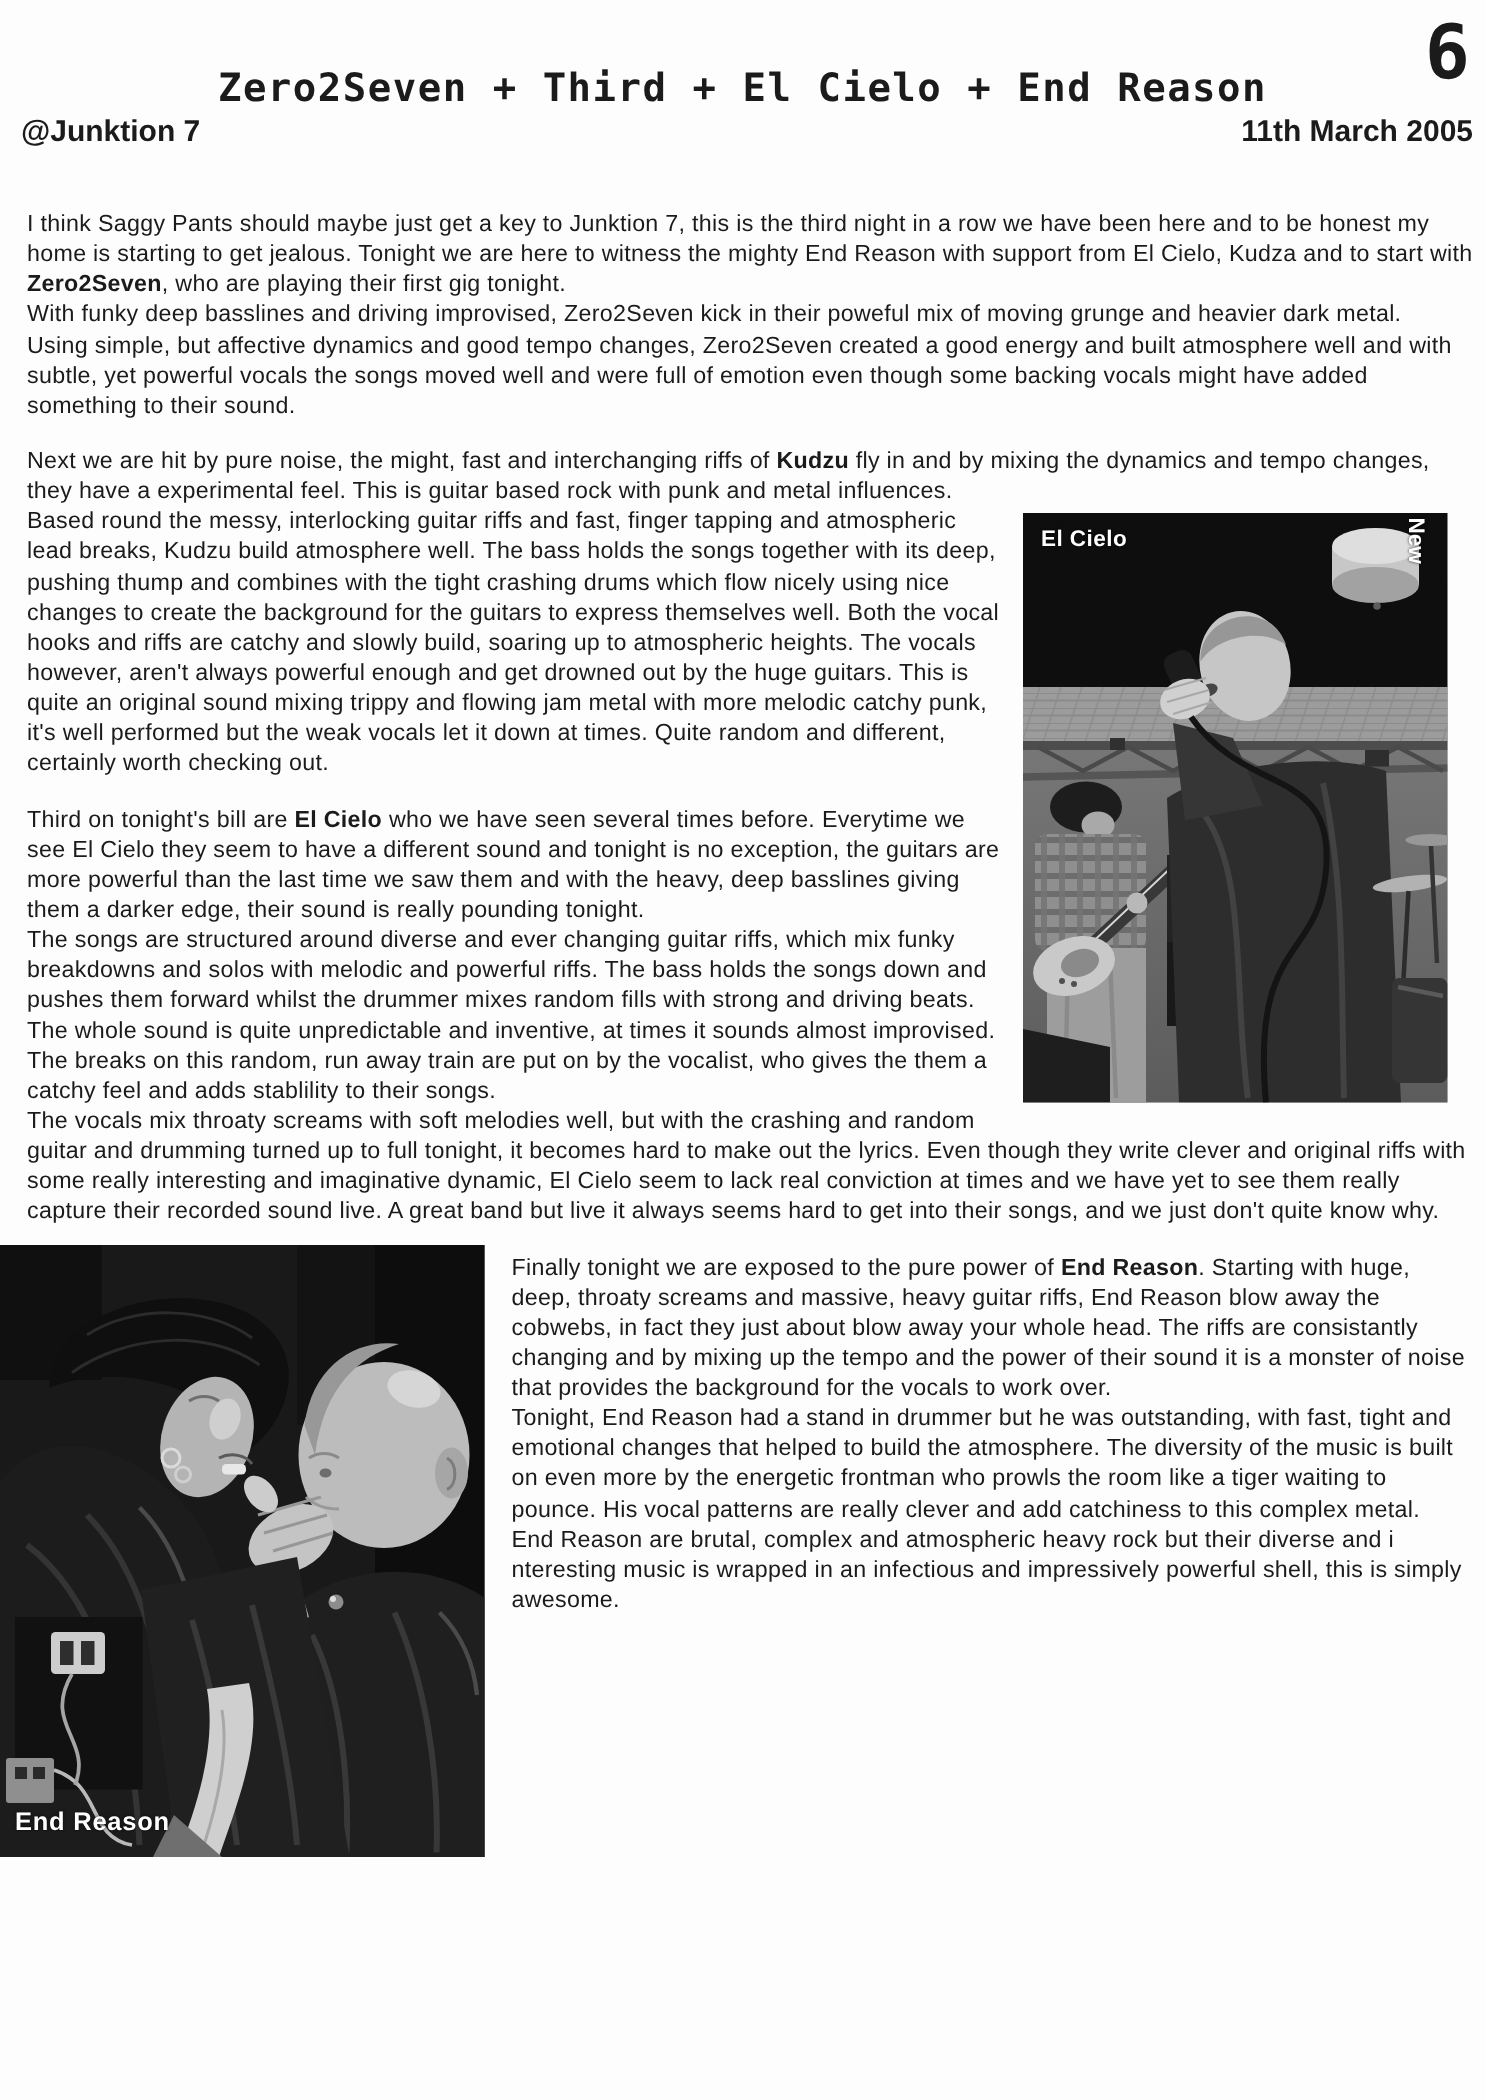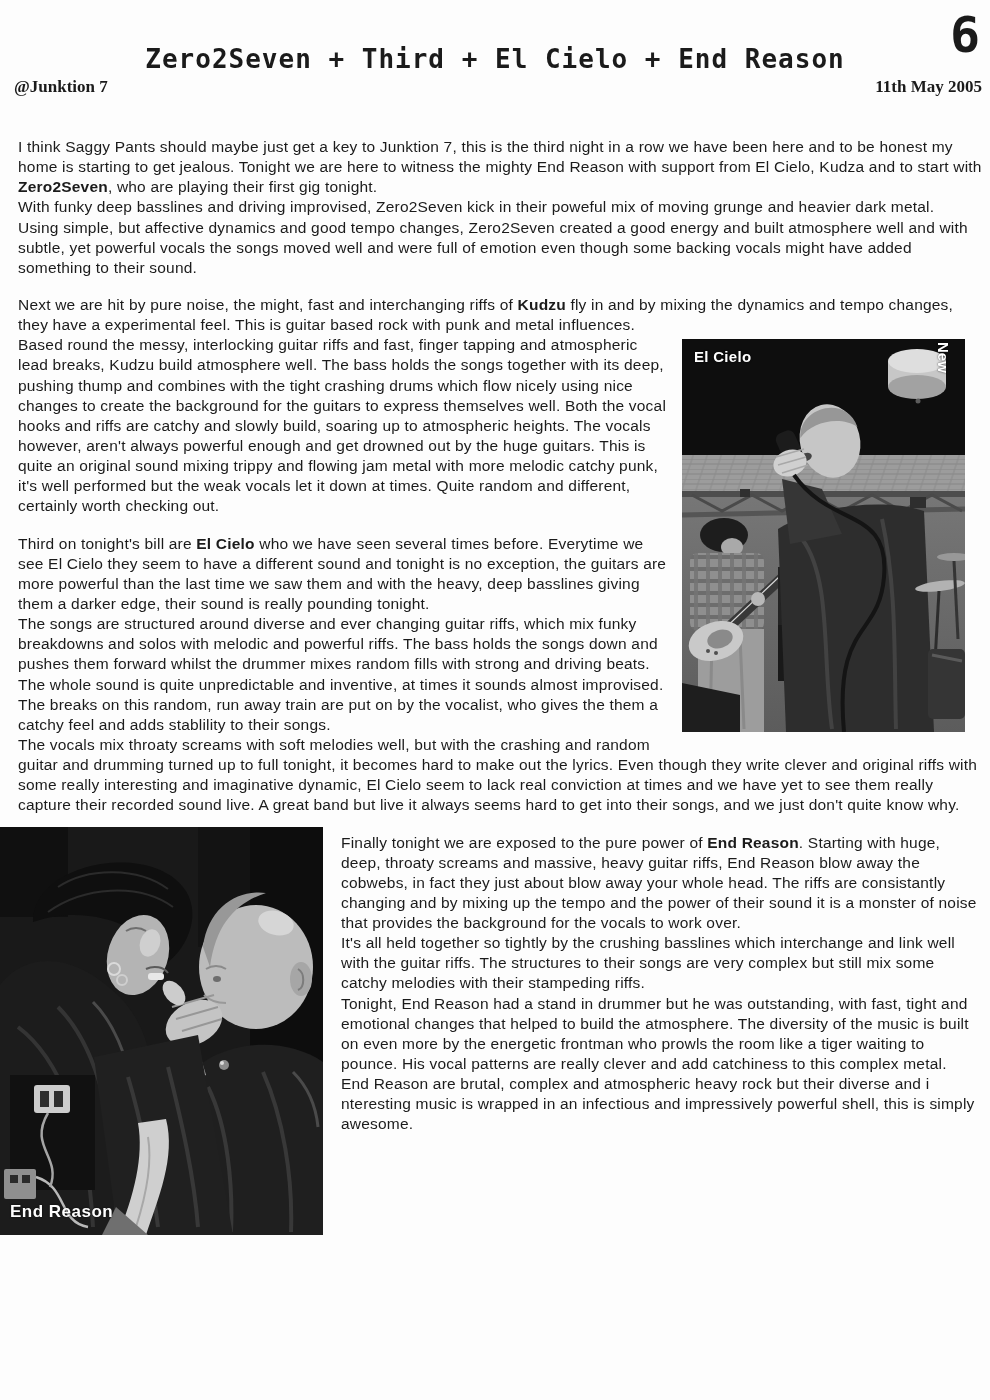--- a/index.html
+++ b/index.html
@@ -12,21 +12,21 @@
     position:absolute;top:10px;right:10px;line-height:1;
     font-family:"DejaVu Sans Mono", monospace;font-weight:bold;font-size:50px;
   }
   .header-title{
     text-align:center;padding-top:44px;margin:0;
     font-family:"DejaVu Sans Mono", monospace;font-weight:bold;font-size:26px;
     letter-spacing:1px;
   }
   .header-sub{
     display:flex;justify-content:space-between;align-items:flex-start;
-    font-family:Liberation Serif, serif;font-weight:bold;font-size:17px;
+    font-family:Liberation Sans, sans-serif;font-weight:bold;font-size:20px;
     padding:3px 8px 0 14px;
   }
   .main{padding:40px 8px 0 18px;}
   .sec{margin:0;}
   .sec + .sec{margin-top:17px;}
   .sec-endreason{clear:both;margin-top:16px;}
   .body-para{margin:0;font-size:15.5px;line-height:1.3;letter-spacing:0.2px;}
   .body-para strong{font-weight:bold;}
   figure{margin:0;padding:0;}
   .fig-elcielo{
@@ -60,21 +60,21 @@
 <body>
 
 <div class="page">
 
   <div class="page-num">6</div>
 
   <header>
     <h1 class="header-title">Zero2Seven + Third + El Cielo + End Reason</h1>
     <div class="header-sub">
       <span>@Junktion 7</span>
-      <span>11th May 2005</span>
+      <span>11th March 2005</span>
     </div>
   </header>
 
   <main class="main">
 
     <section class="sec">
       <div>
           <p class="body-para"><span>I think Saggy Pants should maybe just get a key to Junktion 7, this is the third night in a row we have been here and to be honest my home is starting to get jealous. Tonight we are here to witness the mighty End Reason with support from El Cielo, Kudza and to start with </span><strong>Zero2Seven</strong><span>, who are playing their first gig tonight.</span></p>
           <p class="body-para"><span>With funky deep basslines and driving improvised, Zero2Seven kick in their poweful mix of moving grunge and heavier dark metal.</span></p>
           <p class="body-para"><span>Using simple, but affective dynamics and good tempo changes,  Zero2Seven created a good energy and built atmosphere well and with subtle, yet powerful vocals the songs moved well and were full of emotion even though some backing vocals might have added something to their sound.</span></p>
@@ -225,21 +225,20 @@
           <rect x="12" y="348" width="8" height="8" fill="#2a2a2a"></rect>
           <rect x="24" y="348" width="8" height="8" fill="#2a2a2a"></rect>
           <path d="M38,350 C70,360 60,395 90,400" stroke="#b9b9b9" stroke-width="2.5" fill="none"></path>
           <path d="M50,286 C30,320 64,330 52,360" stroke="#a5a5a5" stroke-width="2.5" fill="none"></path>
         </svg>
         <span class="photo-label">End Reason</span>
       </figure>
 
       <div>
           <p class="body-para"><span>Finally tonight we are exposed to the pure power of </span><strong>End Reason</strong><span>. Starting with huge, deep, throaty screams and massive, heavy guitar riffs, End Reason blow away the cobwebs, in fact they just about blow away your whole head. The riffs are consistantly changing and by mixing up the tempo and the power of their sound it is a monster of noise that provides the background for the vocals to work over.</span></p>
-          <p class="body-para"><span>It's all held together so tightly by the crushing basslines which interchange and link well with the guitar riffs. The structures to their songs are very complex but still mix some catchy melodies with their stampeding riffs.</span></p>
           <p class="body-para"><span>Tonight, End Reason had a stand in drummer but he was outstanding, with fast, tight and emotional changes that helped to build the atmosphere. The diversity of the music is built on even more by the energetic frontman who prowls the room like a tiger waiting to pounce. His vocal patterns are really clever and add catchiness to this complex metal.</span></p>
           <p class="body-para"><span>End Reason are brutal, complex and atmospheric heavy rock but their diverse and i nteresting music is wrapped in an infectious and impressively powerful shell, this is simply awesome.</span></p>
         </div>
 
     </section>
 
   </main>
 </div>
 
 </body></html>

